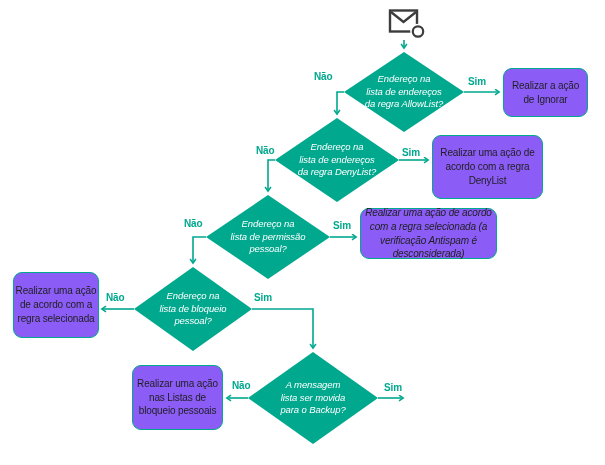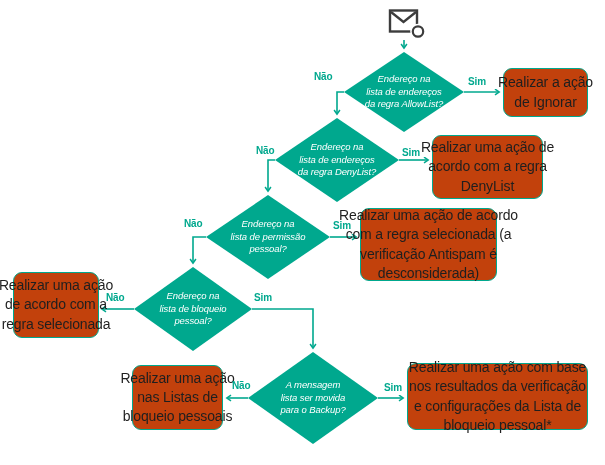--- a/index.html
+++ b/index.html
@@ -10,22 +10,22 @@
   .layer{position:absolute;left:0;top:0;width:605px;height:465px;}
   .connector{stroke:#00A88E;stroke-width:1.6;fill:none;}
   .diamond{fill:#00A88E;stroke:none;}
   .dtext{
     position:absolute;display:flex;align-items:center;justify-content:center;
     color:#ffffff;font-size:9.5px;line-height:1.3;text-align:center;
     white-space:pre;letter-spacing:-0.1px;pointer-events:none;font-style:italic;
   }
   .box{
     position:absolute;display:flex;align-items:center;justify-content:center;
-    border:1.4px solid #00A88E;border-radius:9px;background:#c2410c;
-    color:#1f1f1f;font-size:14px;line-height:1.38;text-align:center;
+    border:1.4px solid #00A88E;border-radius:9px;background:#8b5cf6;
+    color:#1f1f1f;font-size:10px;line-height:1.38;text-align:center;
     white-space:pre;letter-spacing:-0.15px;box-sizing:border-box;padding:19px;
   }
   .lbl{
     position:absolute;color:#00A88E;font-size:10px;font-weight:600;
     letter-spacing:-0.1px;white-space:nowrap;
   }
 </style>
 </head>
 <body>
 
@@ -78,34 +78,30 @@
 pessoal?</div>
   <div class="dtext" style="left:251px;top:372px;width:124px;height:52px;">A mensagem
 lista ser movida
 para o Backup?</div>
 
   <div class="box" style="left:503px;top:68px;width:85px;height:49px;">Realizar a ação
 de Ignorar</div>
   <div class="box" style="left:432px;top:135px;width:111px;height:64px;">Realizar uma ação de
 acordo com a regra
 DenyList</div>
-  <div class="box" style="left:360px;top:208px;width:137px;height:73px;">Realizar uma ação de acordo
+  <div class="box" style="left:360px;top:208px;width:137px;height:51px;font-style:italic;">Realizar uma ação de acordo
 com a regra selecionada (a
 verificação Antispam é
 desconsiderada)</div>
   <div class="box" style="left:13px;top:272px;width:86px;height:66px;">Realizar uma ação
 de acordo com a
 regra selecionada</div>
   <div class="box" style="left:132px;top:365px;width:91px;height:65px;">Realizar uma ação
 nas Listas de
 bloqueio pessoais</div>
-  <div class="box" style="left:407px;top:363px;width:181px;height:67px;">Realizar uma ação com base
-nos resultados da verificação
-e configurações da Lista de
-bloqueio pessoal*</div>
 
   <span class="lbl" style="left:314px;top:71px;">Não</span>
   <span class="lbl" style="left:468px;top:76px;">Sim</span>
   <span class="lbl" style="left:256px;top:145px;">Não</span>
   <span class="lbl" style="left:402px;top:147px;">Sim</span>
   <span class="lbl" style="left:184px;top:218px;">Não</span>
   <span class="lbl" style="left:333px;top:220px;">Sim</span>
   <span class="lbl" style="left:106px;top:292px;">Não</span>
   <span class="lbl" style="left:254px;top:292px;">Sim</span>
   <span class="lbl" style="left:232px;top:380px;">Não</span>

